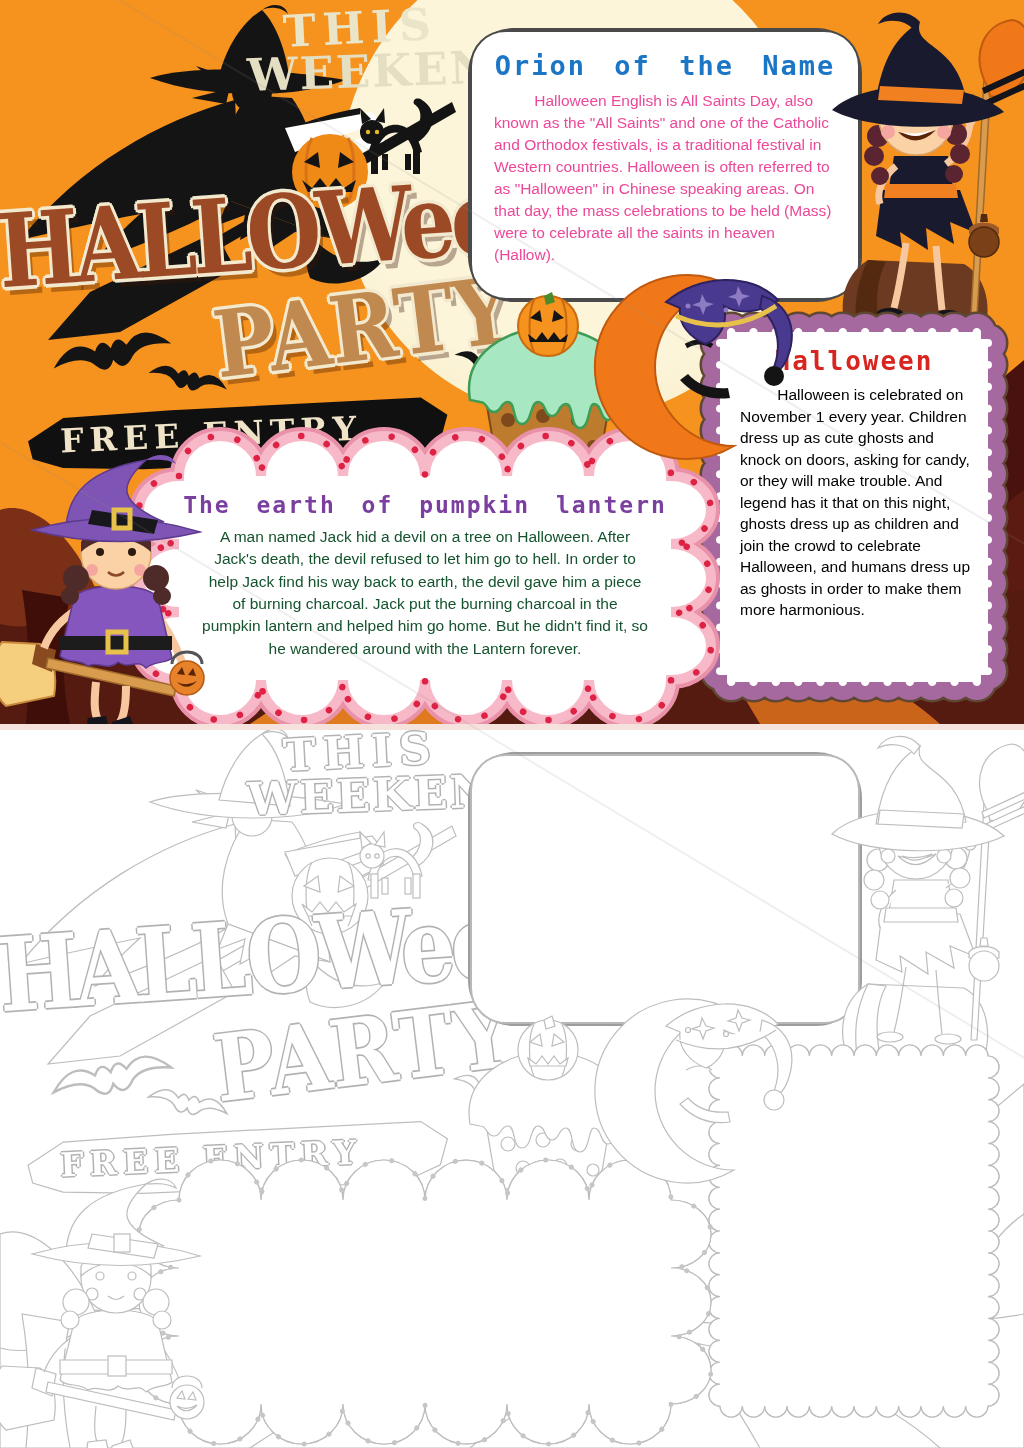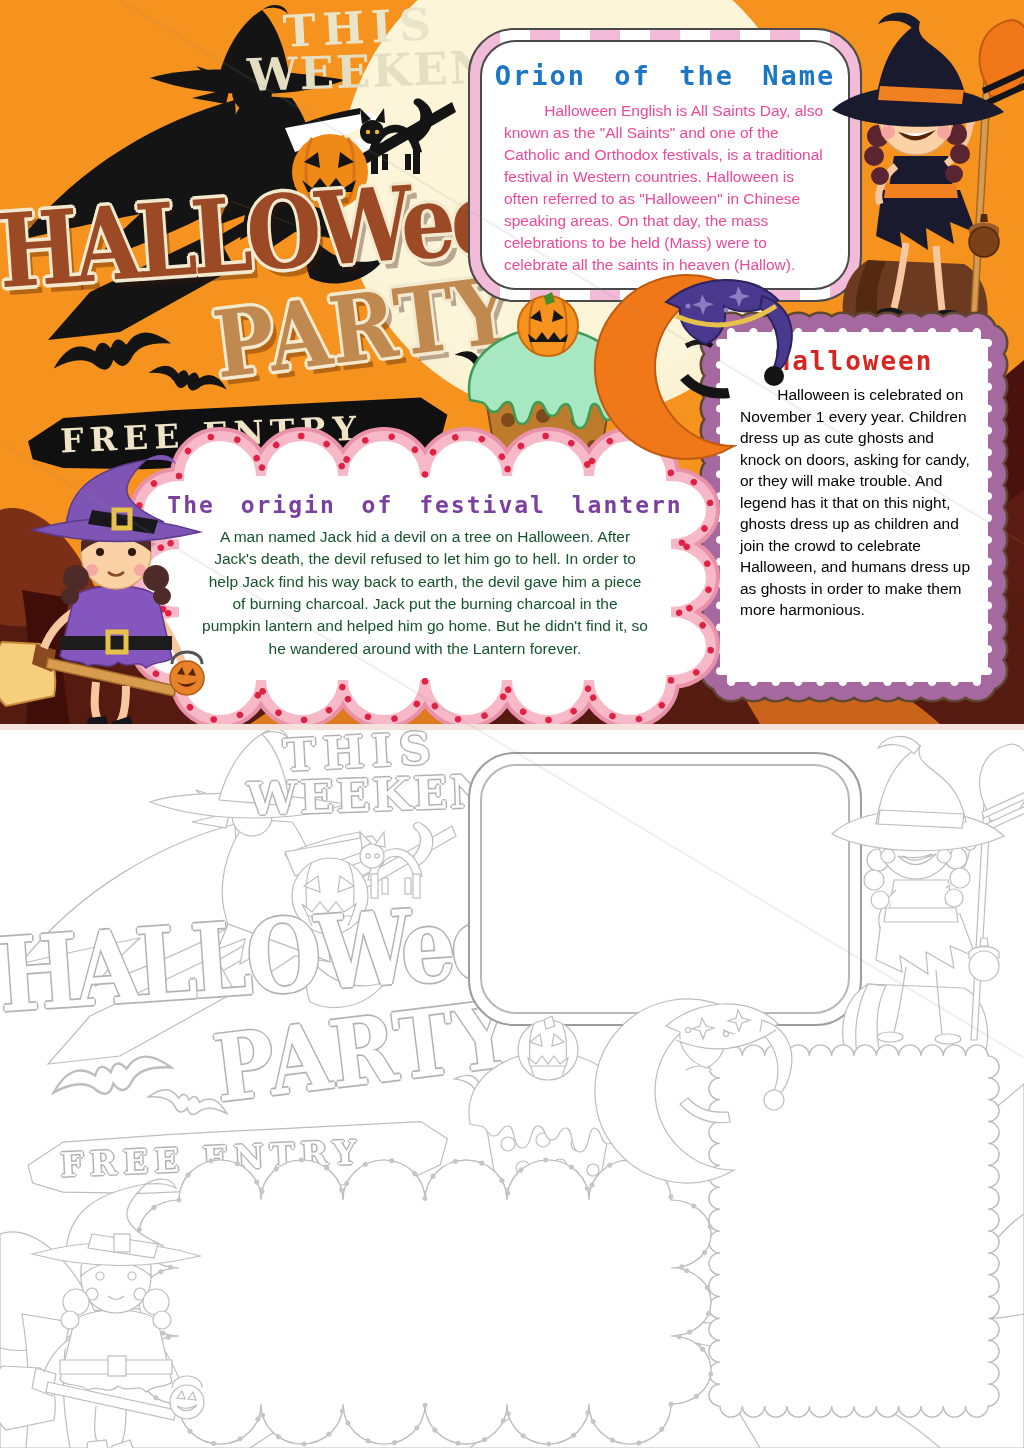--- a/index.html
+++ b/index.html
@@ -37,21 +37,21 @@
   .bat1{left:52px;top:328px;width:120px;height:52px;z-index:3;transform:rotate(-12deg);}
   .bat2{left:148px;top:362px;width:80px;height:36px;z-index:3;transform:rotate(12deg);}
   .bat3{left:452px;top:352px;width:70px;height:32px;z-index:3;transform:rotate(24deg);}
   .girl-left{left:-4px;top:450px;width:245px;height:278px;z-index:8;}
   .witch-right{left:824px;top:8px;width:190px;height:332px;z-index:6;}
   .cupcake{left:448px;top:292px;width:200px;height:215px;z-index:6;}
   .crescent{left:642px;top:280px;width:150px;height:175px;z-index:8;}
 
   
   .stripe-frame{left:468px;top:28px;width:394px;height:274px;z-index:5;box-sizing:border-box;
-     border-radius:46px;border:2px solid #4a4a4a;padding:10px;
+     border-radius:46px;border:2px solid #4a4a4a;
      background:repeating-linear-gradient(90deg,#F2BBD8 0 30px,#ffffff 30px 60px);}
   .stripe-frame .inner{width:100%;height:100%;box-sizing:border-box;background:#fff;
      border:2px solid #4a4a4a;border-radius:36px;position:relative;}
   .pixel{font-family:"DejaVu Sans Mono",monospace;font-weight:bold;letter-spacing:2px;word-spacing:10px;}
   .b1-title{left:0;right:0;top:18px;text-align:center;font-size:27px;color:#1B76C5;}
   .b1-body{left:22px;right:18px;top:58px;font-size:15.5px;line-height:1.42;color:#ec4899;text-indent:2.6em;}
 
   
   .bubble2{left:700px;top:312px;width:308px;height:390px;z-index:7;}
   .b2-title{left:0;right:0;top:34px;text-align:center;font-size:26px;color:#D8251F;z-index:8;}
@@ -199,21 +199,21 @@
       <path d="M106,18 L116,26 L104,30 Z" fill="#141414"></path>
       <path d="M80,42 L88,48 L94,40 L100,48 L106,40 L112,48 L120,42 L118,50 L82,50 Z" fill="#141414"></path>
     </svg>
 
     <div class="abs bubble3">
       <svg style="position:absolute;left:0;top:0;" width="540" height="252" viewBox="0 0 540 252">
         <path transform="translate(24,24)" fill="#ffffff" stroke="#E891A8" stroke-width="18" d="M0,0 a41,40 0 0 1 82,0 a41,40 0 0 1 82,0 a41,40 0 0 1 82,0 a41,40 0 0 1 82,0 a41,40 0 0 1 82,0 a41,40 0 0 1 82,0 a40,34 0 0 1 0,68 a40,34 0 0 1 0,68 a40,34 0 0 1 0,68 a41,40 0 0 1 -82,0 a41,40 0 0 1 -82,0 a41,40 0 0 1 -82,0 a41,40 0 0 1 -82,0 a41,40 0 0 1 -82,0 a41,40 0 0 1 -82,0 a40,34 0 0 1 0,-68 a40,34 0 0 1 0,-68 a40,34 0 0 1 0,-68 Z"></path>
         <path transform="translate(24,24)" fill="#ffffff" stroke="#F7B8C8" stroke-width="10" d="M0,0 a41,40 0 0 1 82,0 a41,40 0 0 1 82,0 a41,40 0 0 1 82,0 a41,40 0 0 1 82,0 a41,40 0 0 1 82,0 a41,40 0 0 1 82,0 a40,34 0 0 1 0,68 a40,34 0 0 1 0,68 a40,34 0 0 1 0,68 a41,40 0 0 1 -82,0 a41,40 0 0 1 -82,0 a41,40 0 0 1 -82,0 a41,40 0 0 1 -82,0 a41,40 0 0 1 -82,0 a41,40 0 0 1 -82,0 a40,34 0 0 1 0,-68 a40,34 0 0 1 0,-68 a40,34 0 0 1 0,-68 Z"></path>
         <path class="dots" transform="translate(24,24)" fill="none" stroke="#DD2244" stroke-width="6.5" stroke-dasharray="0.1 27" stroke-linecap="round" d="M0,0 a41,40 0 0 1 82,0 a41,40 0 0 1 82,0 a41,40 0 0 1 82,0 a41,40 0 0 1 82,0 a41,40 0 0 1 82,0 a41,40 0 0 1 82,0 a40,34 0 0 1 0,68 a40,34 0 0 1 0,68 a40,34 0 0 1 0,68 a41,40 0 0 1 -82,0 a41,40 0 0 1 -82,0 a41,40 0 0 1 -82,0 a41,40 0 0 1 -82,0 a41,40 0 0 1 -82,0 a41,40 0 0 1 -82,0 a40,34 0 0 1 0,-68 a40,34 0 0 1 0,-68 a40,34 0 0 1 0,-68 Z"></path>
       </svg>
-      <div class="bubble-title pixel b3-title">The origin of festival lantern</div>
+      <div class="bubble-title pixel b3-title">The earth of pumpkin lantern</div>
       <div class="bubble-body b3-body">A man named Jack hid a devil on a tree on Halloween. After Jack's death, the devil refused to let him go to hell. In order to help Jack find his way back to earth, the devil gave him a piece of burning charcoal. Jack put the burning charcoal in the pumpkin lantern and helped him go home. But he didn't find it, so he wandered around with the Lantern forever.</div>
     </div>
 
     <svg class="abs crescent" viewBox="0 0 150 175">
       <path d="M92,8 A74,74 0 1 0 92,166 A92,92 0 1 1 92,8 Z" fill="#F07818" stroke="#C05A10" stroke-width="2"></path>
       <path d="M44,66 Q58,58 70,66" fill="none" stroke="#141414" stroke-width="5"></path>
       <path d="M38,100 Q58,122 88,118 L86,108 Q60,110 46,94 Z" fill="#141414"></path>
       <path d="M24,22 C56,-6 110,-8 136,20 C118,34 96,34 82,26 C86,44 78,58 64,64 C48,58 36,44 38,28 Z" fill="#4A3A8F" stroke="#2E2260" stroke-width="2"></path>
       <path d="M120,16 C146,24 156,48 146,76 C142,88 134,94 130,92 C140,70 138,44 118,28 Z" fill="#4A3A8F" stroke="#2E2260" stroke-width="2"></path>
       <circle cx="132" cy="96" r="10" fill="#141414"></circle>

